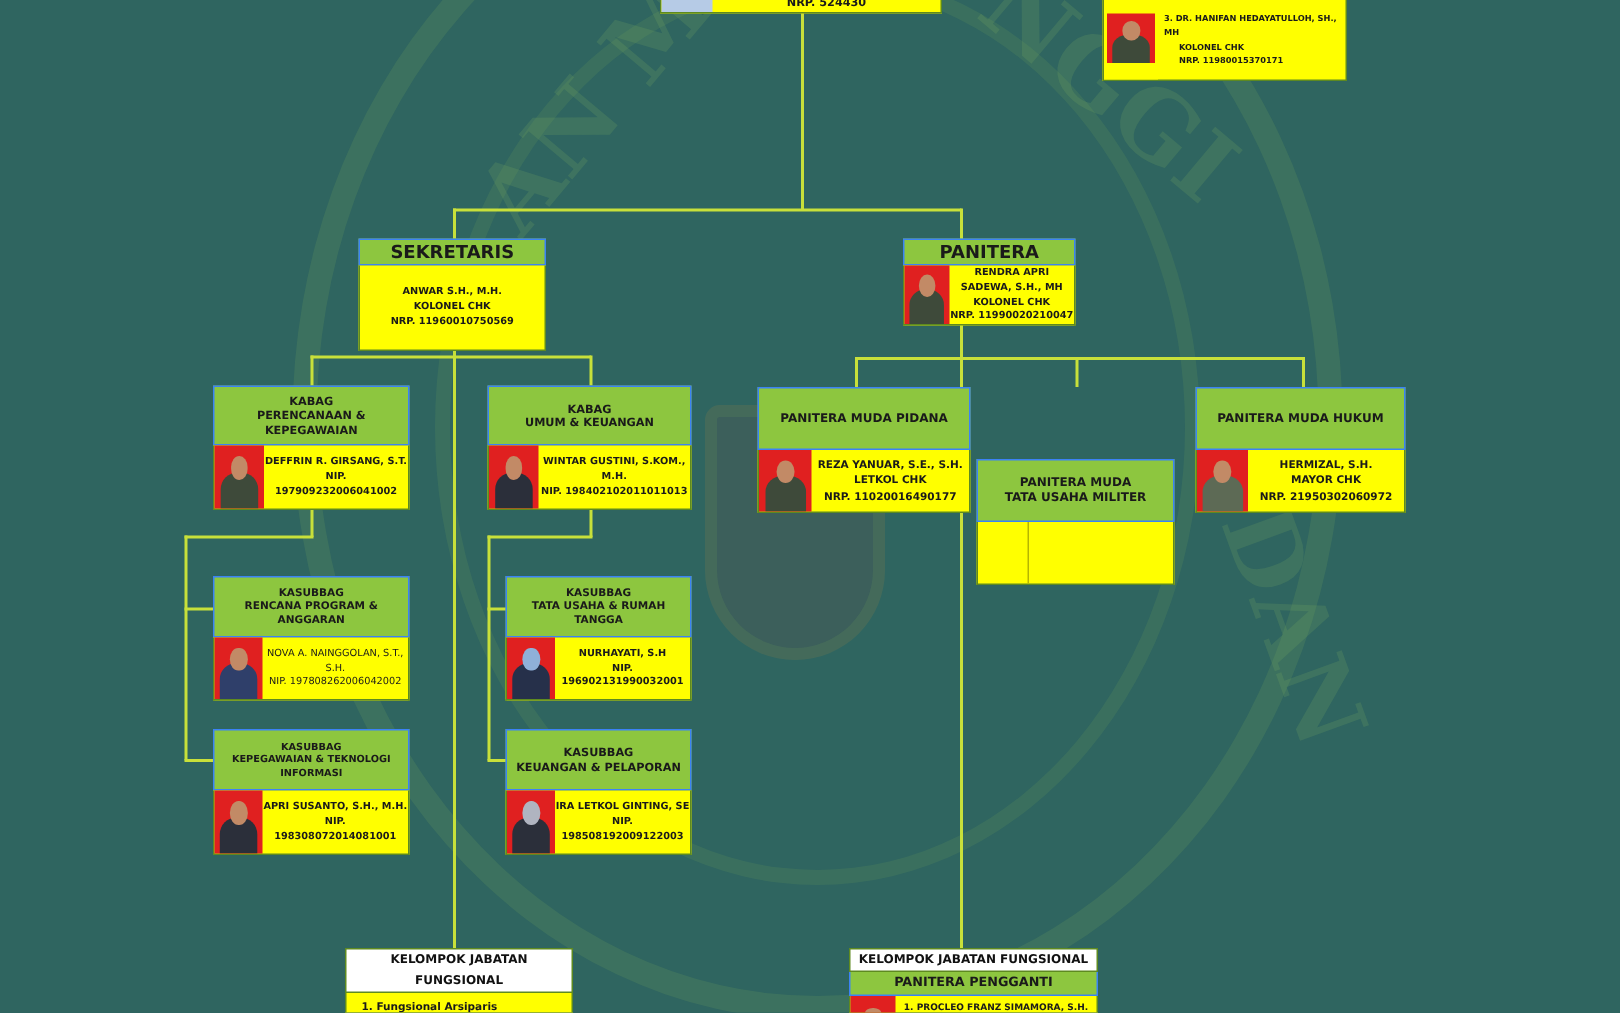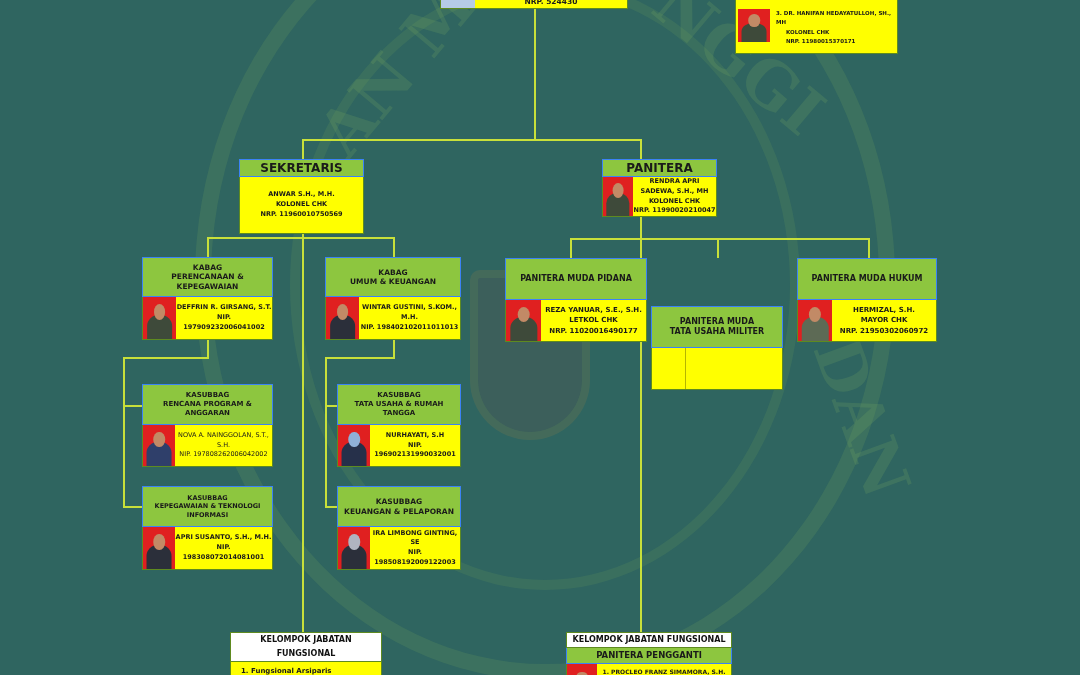--- a/index.html
+++ b/index.html
@@ -284,21 +284,21 @@
   <div class="head" style="height:41px;font-size:7.5px;">
     <span>KASUBBAG</span>
     <span>KEUANGAN &amp; PELAPORAN</span>
   </div>
   <div class="body" style="height:43px;">
     <div class="photo" style="width:32px;">
         <div class="person" style="background:#2b2f3a"></div>
         <div class="head-circle" style="background:#b0b4c0"></div>
       </div>
     <div class="info">
-      <span>IRA LIMBONG GINTING, SE</span>
+      <span>IRA LETKOL GINTING, SE</span>
       <span>NIP. 198508192009122003</span>
     </div>
   </div>
 </div>
 
 <div class="card" style="left:230px;top:632px;width:152px;">
   <div class="white-head">KELOMPOK JABATAN FUNGSIONAL</div>
   <div class="list" style="height:40px;">
     <div>1. Fungsional Arsiparis</div>
 

